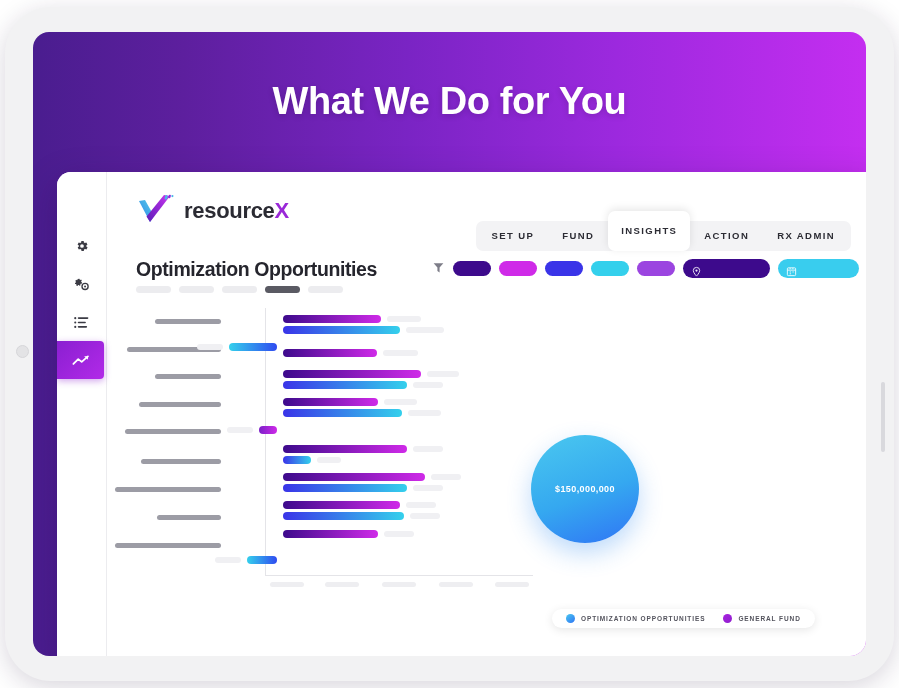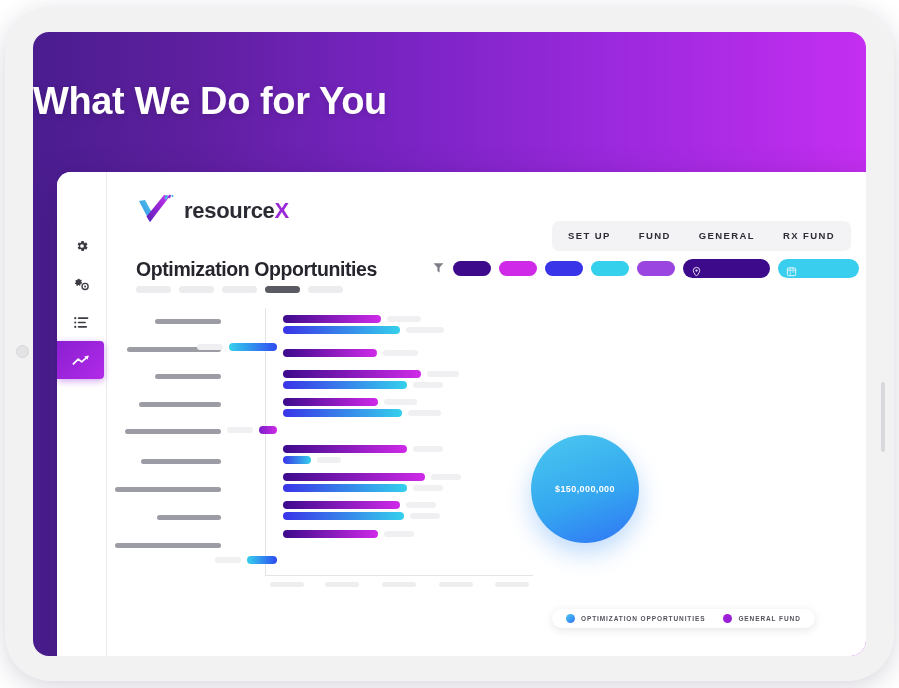--- a/index.html
+++ b/index.html
@@ -25,21 +25,21 @@
   .cam-dot{
     position:absolute;left:11px;top:338px;width:11px;height:11px;border-radius:50%;
     background:#e3e3e5;border:1px solid #d6d6d9;
   }
   .side-btn{
     position:absolute;right:9px;top:375px;width:4px;height:70px;border-radius:3px;
     background:#d9d9dd;
   }
   
   .headline{
-    position:absolute;left:0;top:48px;width:100%;text-align:left;
+    position:absolute;left:0;top:48px;width:100%;text-align:center;
     color:#ffffff;font-size:38px;font-weight:bold;letter-spacing:-.4px;
     text-shadow:0 2px 6px rgba(0,0,0,.16);
   }
   
   .app-card{
     position:absolute;left:24px;top:140px;width:822px;height:495px;
     background:#ffffff;border-radius:14px 14px 0 0;
     box-shadow:0 10px 34px rgba(30,10,60,.26);
     overflow:hidden;display:flex;
   }
@@ -210,22 +210,23 @@
                   <circle cx="35.4" cy="2.1" r="1.1" fill="#49b6e8"></circle>
                 </svg>
               </span>
               <span class="logo-text"><span>resource</span><span class="x">X</span></span>
             </div>
 
             <div class="tabs">
               <div class="tabbar">
                 <div class="tab">SET UP</div>
                 <div class="tab">FUND</div>
-                <div class="tab">GENERAL</div>
-                <div class="tab">RX FUND</div>
+                <div class="tab active">INSIGHTS</div>
+                <div class="tab">ACTION</div>
+                <div class="tab">RX ADMIN</div>
               </div>
             </div>
           </div>
 
           <div class="title-row">
             <div class="page-title">Optimization Opportunities</div>
 
             <div class="filters">
               <span class="funnel">
                 <svg width="13" height="13" viewBox="0 0 24 24" fill="currentColor">

